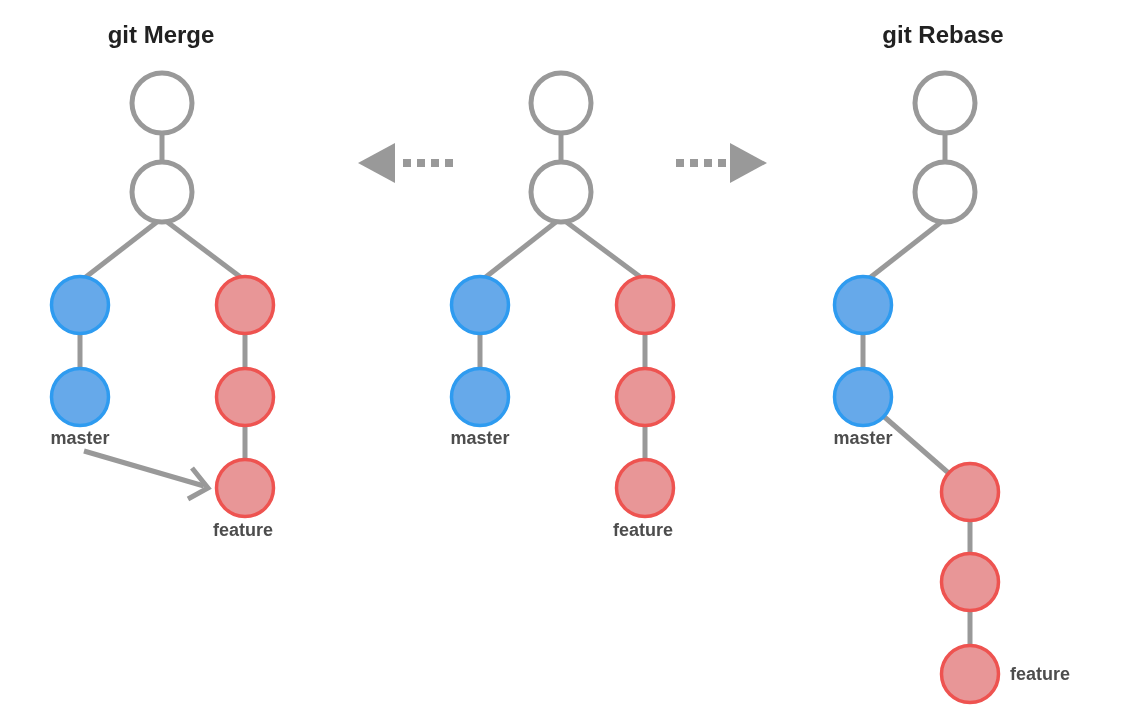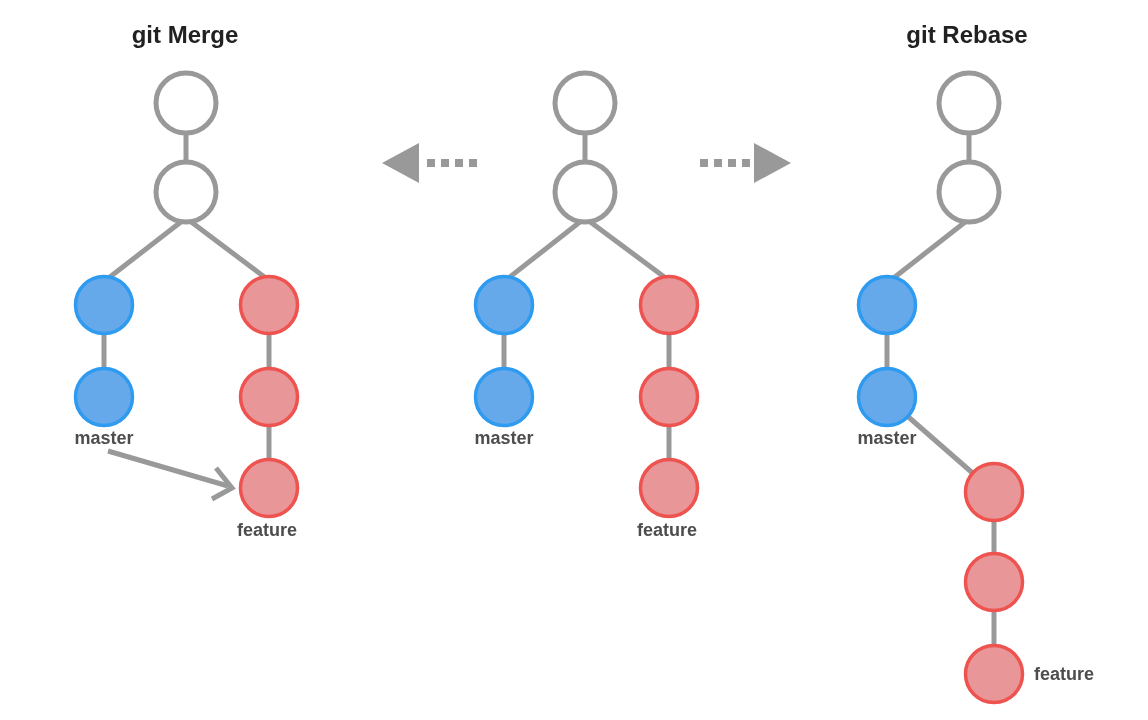--- a/index.html
+++ b/index.html
@@ -9,21 +9,20 @@
     height: 720px;
     background: #ffffff;
     overflow: hidden;
     font-family: "Liberation Sans", sans-serif;
   }
   #stage {
     position: relative;
     width: 1076px;
     height: 720px;
     background: var(--background, #ffffff);
-    margin-left: 24px;
   }
   svg { display: block; }
   .edge {
     stroke: var(--line-gray, #999);
     stroke-width: 5;
     fill: none;
   }
   .node-white {
     fill: var(--node-white-fill, #fff);
     stroke: var(--node-white-stroke, #999);

